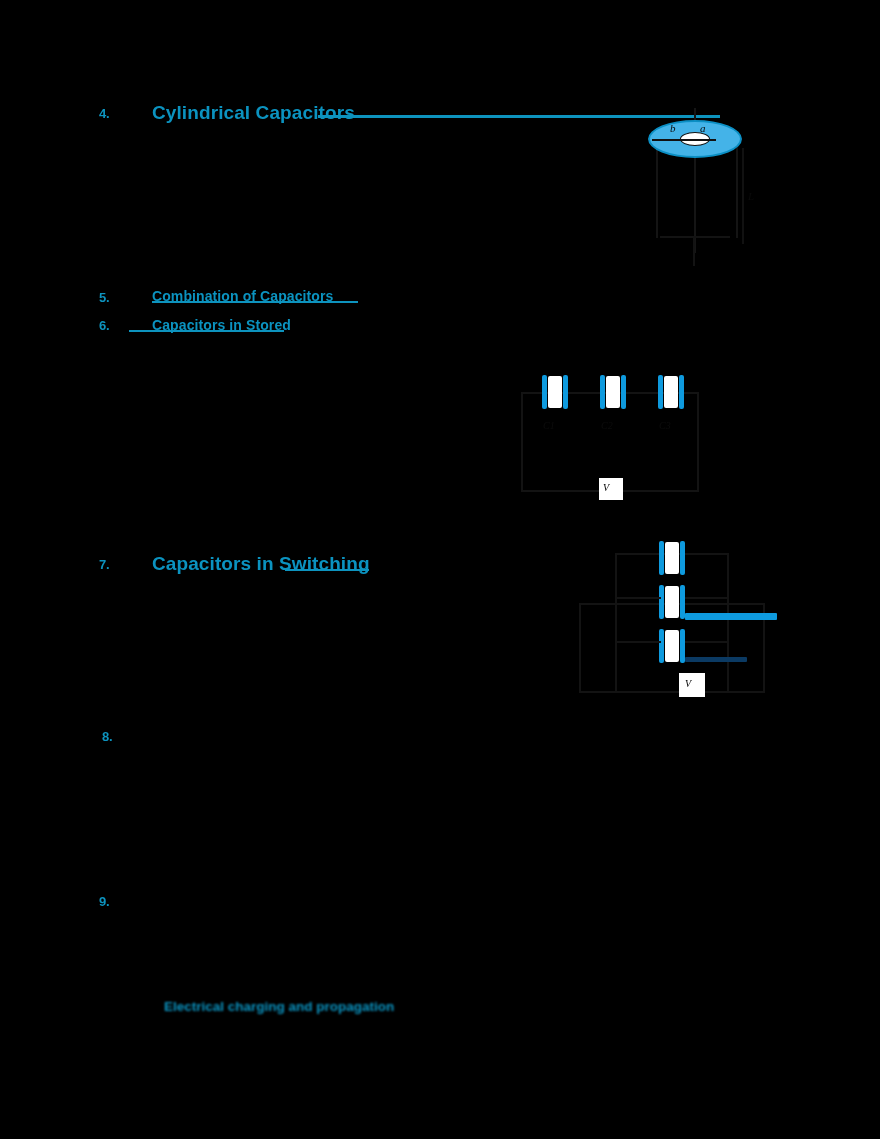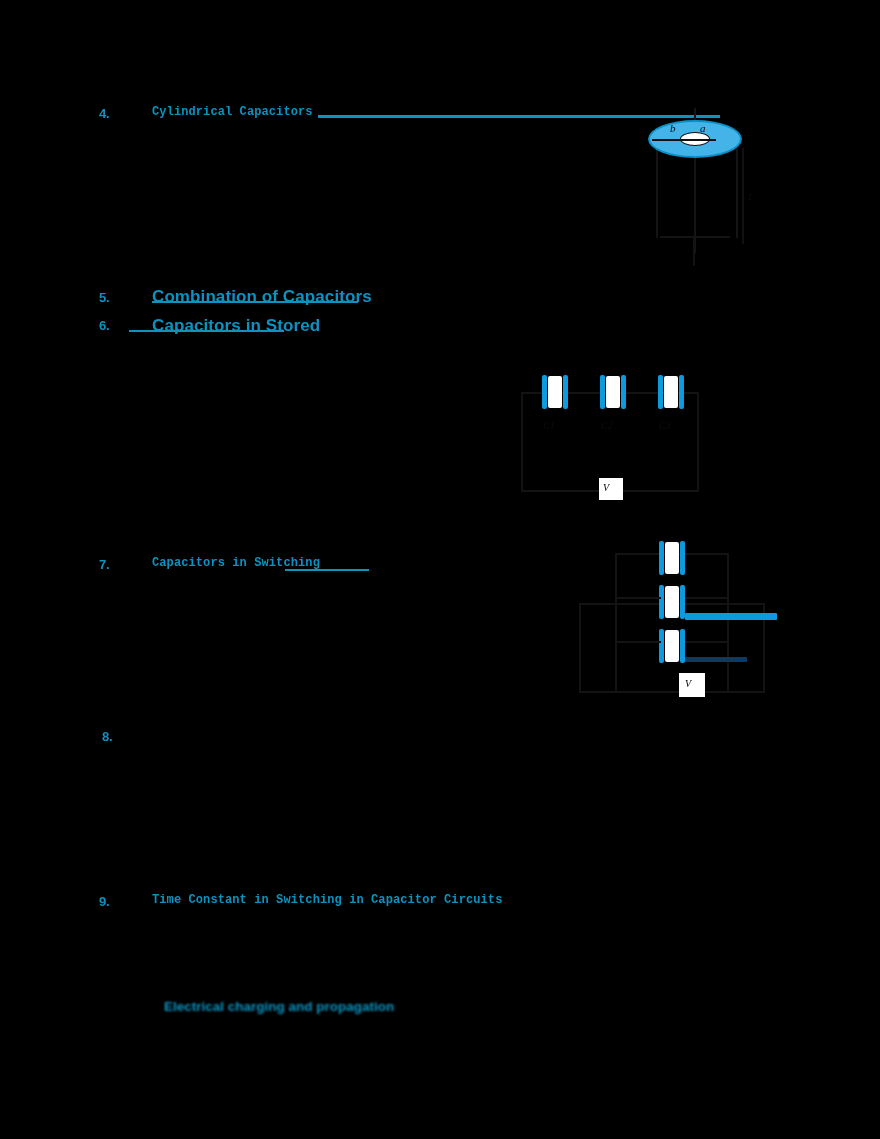--- a/index.html
+++ b/index.html
@@ -27,29 +27,28 @@
     font-weight: bold;
     font-size: 13px;
     line-height: 16px;
     letter-spacing: -0.3px;
     filter: blur(0.6px);
   }
   .sec-title {
     position: absolute;
     color: #0b93c0;
     font-weight: bold;
-    font-size: 17px;
+    font-size: 14px;
     line-height: 17px;
     letter-spacing: 0.1px;
     white-space: nowrap;
     filter: blur(0.75px);
   }
   .sec-title.big {
-    font-size: 12px;
-    font-family: Liberation Mono, monospace;
+    font-size: 19px;
   }
   .rule {
     position: absolute;
     height: 3px;
     background: #0d93be;
   }
   .rule.thin { height: 2px; }
 
   .subhead {
     position: absolute;
@@ -320,21 +319,20 @@
     </div>
     <div class="battery-label" style="left:104px; top:128px; width:26px; height:24px;"></div>
     <div class="cap-label" style="left:110px; top:133px; color:#000;">V</div>
   </div>
 
   <div class="sec-num" style="left:102px; top:729px;">8.</div>
 
   <div class="body-block" style="left:95px; top:752px; width:430px; height:120px;"></div>
 
   <div class="sec-num" style="left:99px; top:894px;">9.</div>
-  <div class="sec-title big" style="left:152px; top:892px;">Time Constant in Switching in Capacitor Circuits</div>
 
   <div class="body-block" style="left:95px; top:918px; width:450px; height:70px;"></div>
 
   <div class="subhead" style="left:164px; top:999px;">Electrical charging and propagation</div>
 
   <div class="body-block" style="left:95px; top:1020px; width:450px; height:90px;"></div>
 
 </div>
 
 </body></html>

